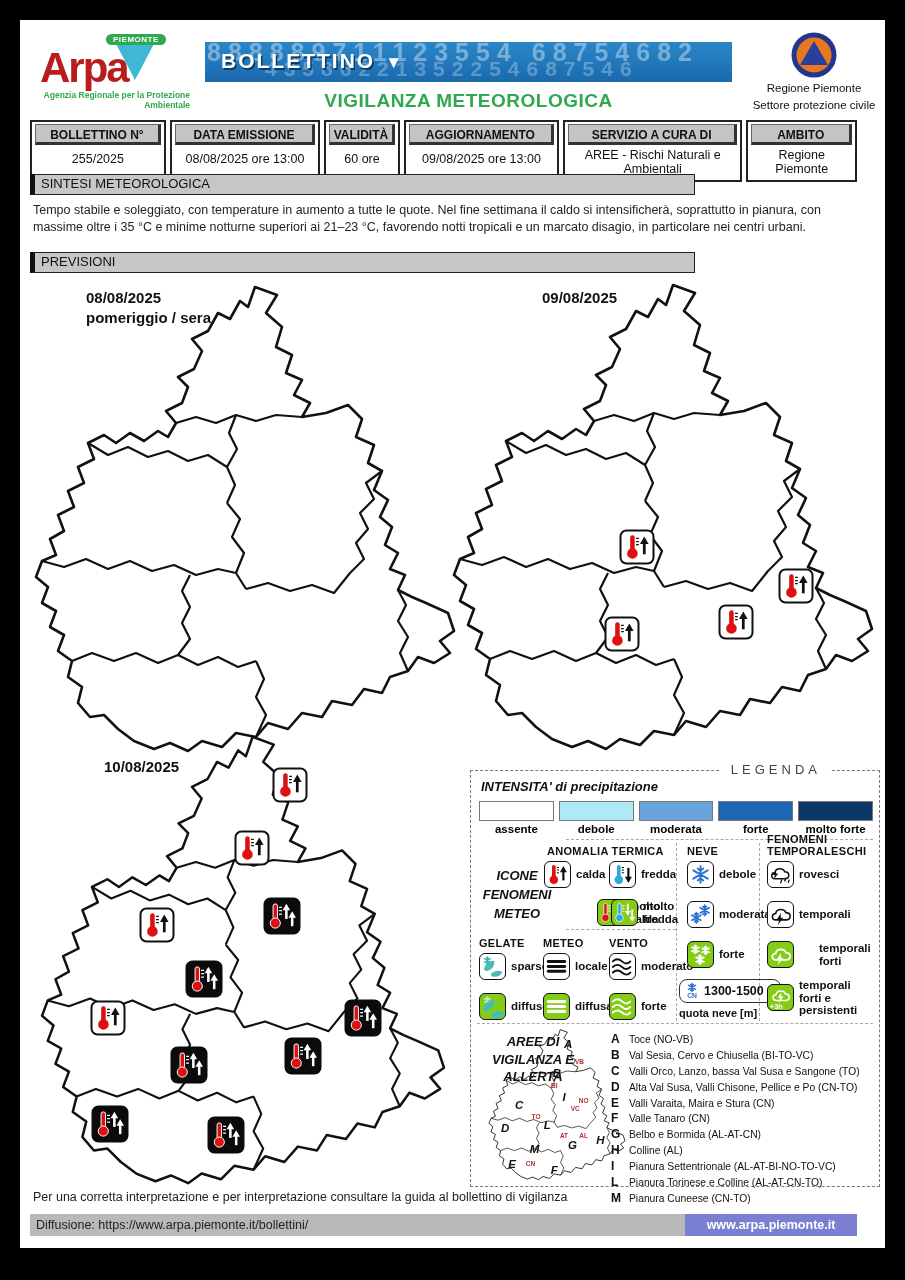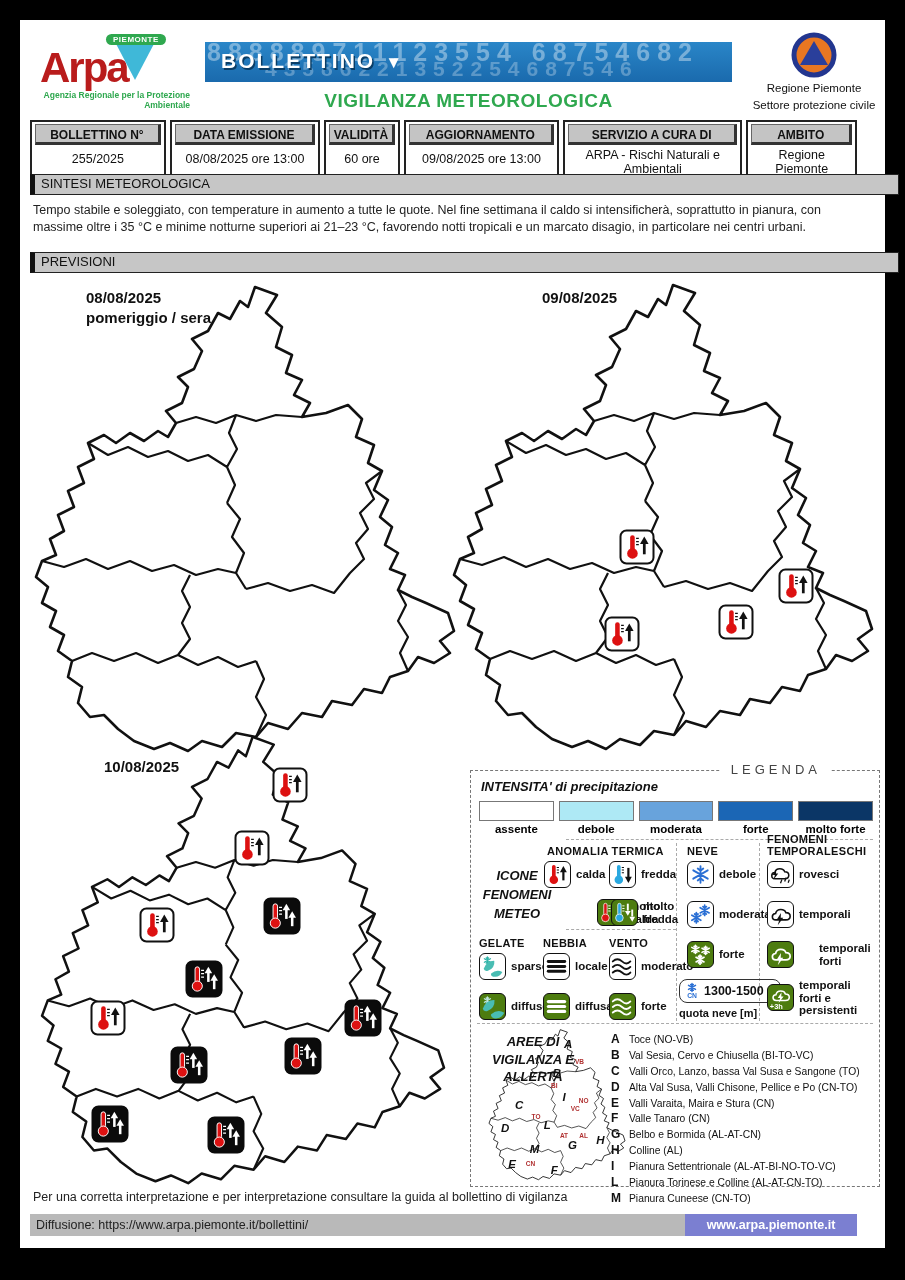--- a/index.html
+++ b/index.html
@@ -24,21 +24,21 @@
   .civ-logo{display:block;margin:0 auto;}
   .civ-t{font-size:11.5px;color:#111;line-height:1.25;margin-top:3px;}
 
   
   .itable{position:absolute;left:10px;top:100px;width:827px;display:flex;gap:4px;}
   .icol{border:2px solid #222;background:#fff;}
   .ihead{background:#c4c4c4;border:1px solid #666;border-right:3px solid #333;border-bottom:3px solid #333;margin:2px 3px;height:21px;line-height:20px;text-align:center;font-size:12px;font-weight:bold;color:#111;}
   .ival{min-height:26px;display:flex;align-items:center;justify-content:center;text-align:center;font-size:12.5px;color:#111;line-height:1.15;padding:1px 2px 3px;}
 
   
-  .secbar{position:absolute;left:10px;width:869px;height:21px;background:#c6c6c6;border:1.5px solid #222;border-left:5px solid #111;font-size:13px;color:#111;line-height:18px;padding-left:6px;}
+  .secbar{position:absolute;left:10px;width:665px;height:21px;background:#c6c6c6;border:1.5px solid #222;border-left:5px solid #111;font-size:13px;color:#111;line-height:18px;padding-left:6px;}
   .bodytext{position:absolute;left:13px;width:822px;font-size:12.5px;color:#222;line-height:1.38;}
 
   
   .map-block{position:absolute;}
   .map-label{position:absolute;z-index:3;font-size:15px;font-weight:bold;color:#111;line-height:1.35;margin-left:38px;}
   .mapsvg{position:absolute;left:0;top:0;width:100%;height:100%;}
   .map-icons{position:absolute;left:0;top:0;width:100%;height:100%;z-index:2;}
   .wicon{position:absolute;transform:translate(-50%,-50%);border-radius:7px;display:flex;align-items:center;justify-content:center;}
   .wc{width:35px;height:35px;background:#fff;border:2px solid #111;}
   .wm{width:37px;height:37px;background:#0b0b0b;border:2px solid #0b0b0b;}
@@ -52,21 +52,21 @@
   .sw{flex:1;}
   .swbox{height:20px;border:1px solid #777;}
   .swlab{text-align:center;font-size:11.5px;font-weight:bold;margin-top:2px;}
   .ldash-h{position:absolute;border-top:1.4px dashed #aaa;}
   .ldash-v{position:absolute;border-left:1.4px dashed #aaa;}
   .icone-lab{position:absolute;left:2px;top:96px;width:88px;text-align:center;font-size:13px;font-weight:bold;font-style:italic;line-height:1.45;color:#111;}
   .lsec{position:absolute;font-size:11px;font-weight:bold;color:#111;letter-spacing:.3px;}
   .litem{position:absolute;display:flex;align-items:center;gap:5px;}
   .lbox{width:27px;height:27px;border:1.6px solid #111;border-radius:6px;background:#fff;flex:0 0 auto;display:flex;align-items:center;justify-content:center;}
   .lbox svg{width:100%;height:100%;}
-  .lbox.dark{background:#4d7c0f;}
+  .lbox.dark{background:#84cc16;}
   .llabel{font-weight:bold;font-size:11.5px;line-height:1.1;color:#111;}
   .quota{position:absolute;left:208px;top:208px;width:102px;height:24px;border:1.6px solid #333;border-radius:8px;display:flex;align-items:center;gap:3px;padding:1px 3px;}
   .quota svg{width:18px;height:20px;flex:0 0 auto;}
   .quota-val{font-size:12.5px;font-weight:bold;color:#111;}
   .quota-cap{position:absolute;left:208px;top:236px;font-size:11px;font-weight:bold;color:#111;}
 
   
   .aree-title{position:absolute;left:6px;top:262px;width:112px;text-align:center;font-size:13px;font-weight:bold;font-style:italic;line-height:1.35;color:#111;z-index:2;}
   .minimap{position:absolute;left:16px;top:258px;width:140px;height:152px;}
   .minimap svg{width:100%;height:100%;}
@@ -142,21 +142,21 @@
         <div class="icol" style="width: 78px;">
           <div class="ihead">VALIDITÀ</div>
           <div class="ival">60 ore</div>
         </div>
         <div class="icol" style="width: 160px;">
           <div class="ihead">AGGIORNAMENTO</div>
           <div class="ival">09/08/2025 ore 13:00</div>
         </div>
         <div class="icol" style="width: 185px;">
           <div class="ihead">SERVIZIO A CURA DI</div>
-          <div class="ival">ARPA - Rischi Naturali e Ambientali</div>
+          <div class="ival">AREE - Rischi Naturali e Ambientali</div>
         </div>
         <div class="icol" style="width: 114px;">
           <div class="ihead">AMBITO</div>
           <div class="ival">Regione Piemonte</div>
         </div>
       </div>
 
     <div class="secbar" style="top:154px;">SINTESI METEOROLOGICA</div>
     <div class="bodytext" style="top:182px;">Tempo stabile e soleggiato, con temperature in aumento a tutte le quote. Nel fine settimana il caldo si intensificherà, soprattutto in pianura, con massime oltre i 35 °C e minime notturne superiori ai 21–23 °C, favorendo notti tropicali e un marcato disagio, in particolare nei centri urbani.</div>
 
@@ -453,21 +453,21 @@
               <g stroke="#bfe9e4">
                 <use href="#sflake" transform="translate(8,7) scale(.42)" stroke-width="3.4"></use>
               </g>
               <use href="#leaf" transform="translate(3,16) rotate(-12) scale(1.1)" fill="#49bdb3"></use>
               <use href="#leaf" transform="translate(12,22) rotate(18)" fill="#49bdb3"></use>
             </svg>
         </span>
         <span class="llabel">diffuse</span>
       </div>
 
-      <div class="lsec" style="left:72px;top:166px;">NEBBIA</div>
+      <div class="lsec" style="left:72px;top:166px;">METEO</div>
       <div class="litem" style="left:72px;top:182px;">
         <span class="lbox">
           <svg viewBox="0 0 27 27">
               <g fill="#111">
                 <rect x="3" y="6.5" width="21" height="3.2" rx="1.6"></rect>
                 <rect x="3" y="11.8" width="21" height="3.2" rx="1.6"></rect>
                 <rect x="3" y="17.1" width="21" height="3.2" rx="1.6"></rect>
               </g>
             </svg>
         </span>

